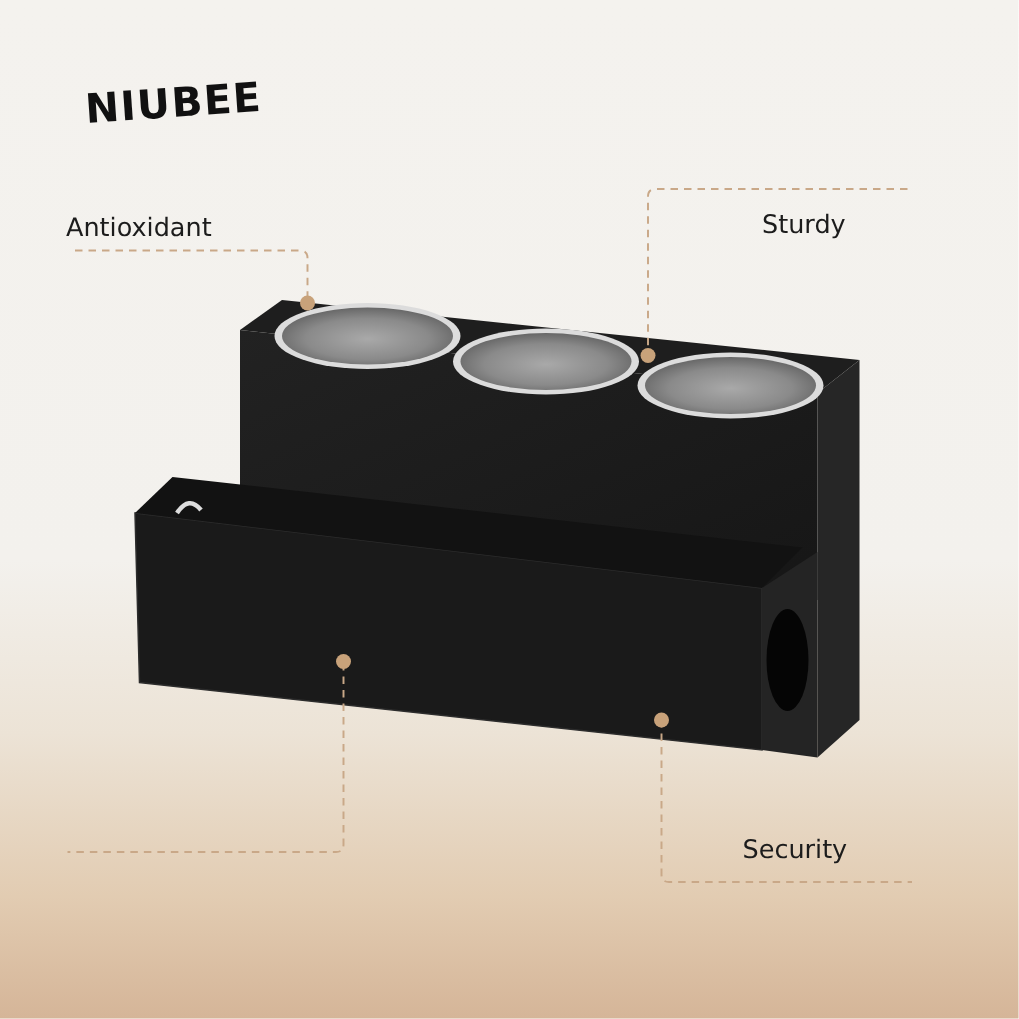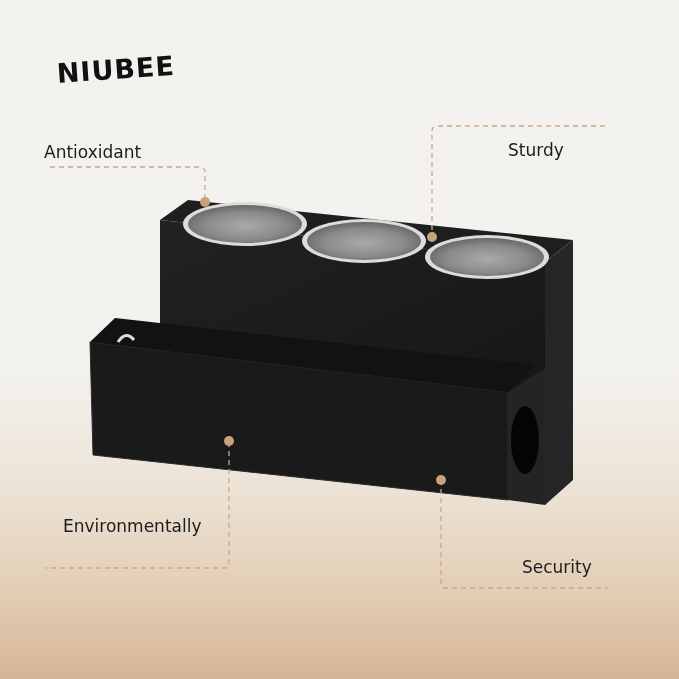--- a/index.html
+++ b/index.html
@@ -16,21 +16,21 @@
     font-size: 27px; letter-spacing: 1px; color: #111;
     transform: rotate(-4deg); transform-origin: left bottom;
   }
   .label {
     position: absolute; font-size: 17px; color: #1c1c1c;
     font-family: "DejaVu Sans", sans-serif; line-height: 24px;
   }
   #lbl-antioxidant { left: 44px; top: 140px; }
   #lbl-sturdy { left: 508px; top: 96px; margin-top: 42px; }
   #lbl-env { left: 63px; top: 514px; }
-  #lbl-security { left: 522px; top: 555px; }
+  #lbl-security { left: 495px; top: 555px; }
   svg.overlay { position: absolute; left: 0; top: 0; }
 </style>
 </head>
 <body>
 
 <svg class="overlay" width="679" height="679" viewBox="0 0 679 679">
   <defs>
     <radialGradient id="cup" cx="50%" cy="55%" r="60%">
       <stop offset="0%" stop-color="#a9a9a9"></stop>
       <stop offset="60%" stop-color="#8a8a8a"></stop>
@@ -80,15 +80,14 @@
     <circle cx="229" cy="441" r="5"></circle>
     <circle cx="441" cy="480" r="5"></circle>
   </g>
 </svg>
 
 <div class="brand">NIUBEE</div>
 
 <div class="label" id="lbl-antioxidant">Antioxidant</div>
 <div class="label" id="lbl-sturdy">Sturdy</div>
 <div class="label" id="lbl-env">
-  <div>Environmentally</div>
 </div>
 <div class="label" id="lbl-security">Security</div>
 
 </body></html>

